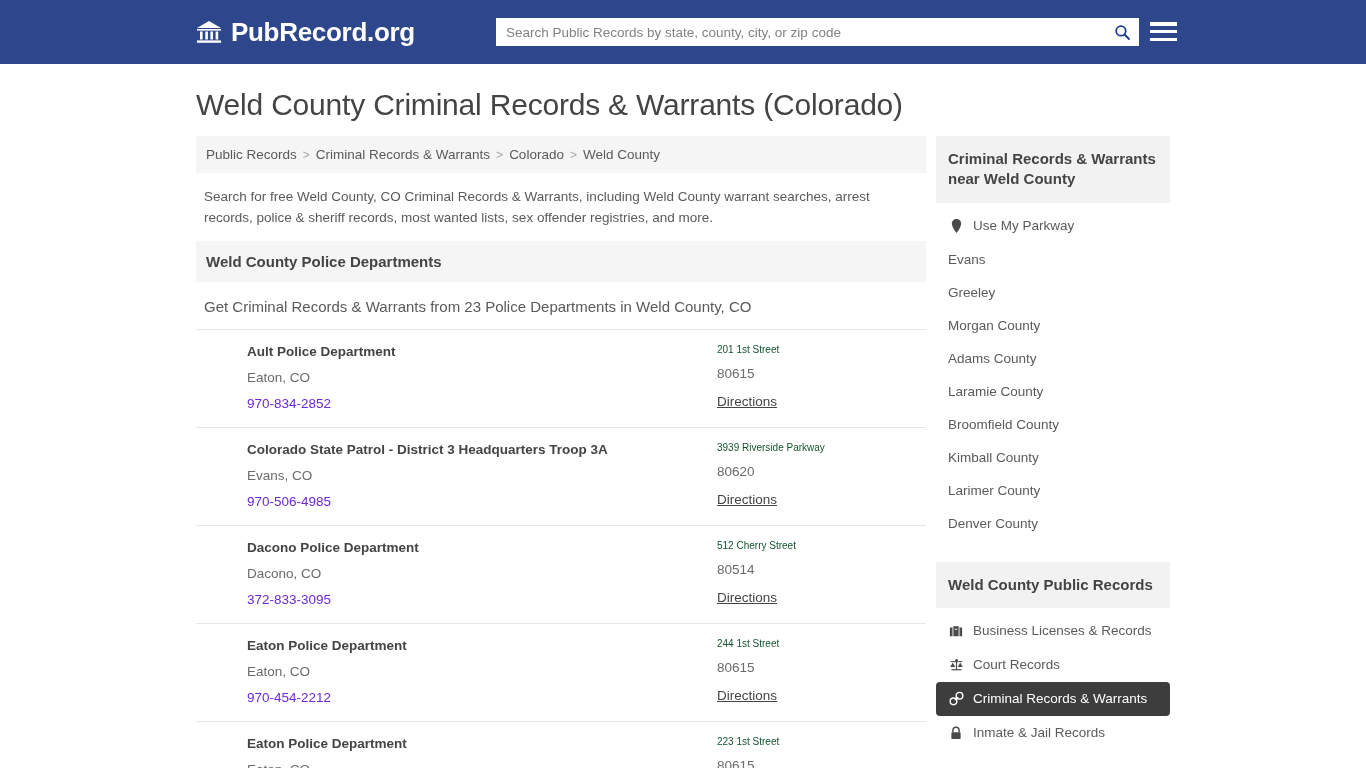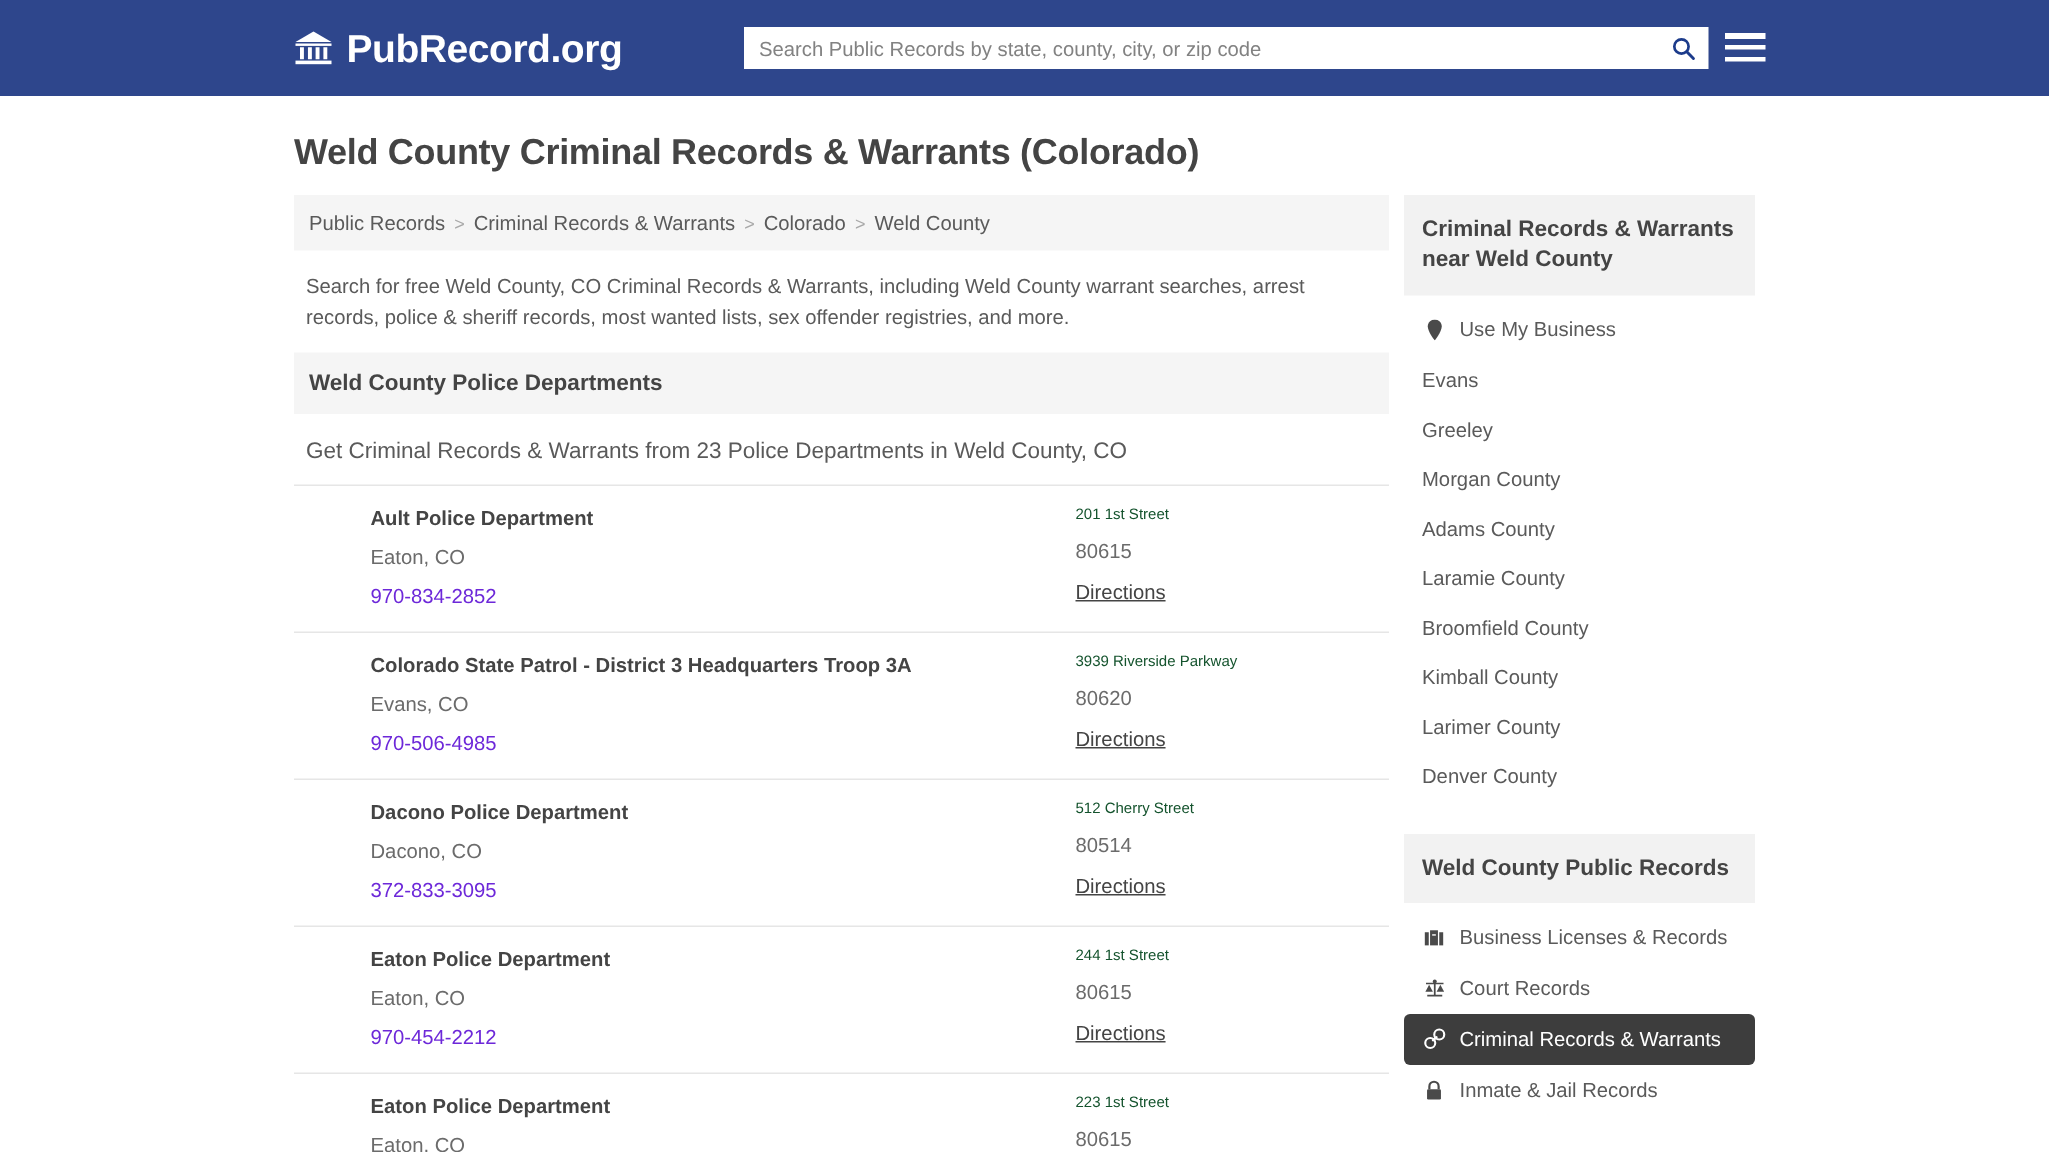--- a/index.html
+++ b/index.html
@@ -90,22 +90,22 @@
     width: 100%;
     background: #ffffff;
   }
 
   
   .page {
     width: 1366px;
     padding: 0 196px;
   }
   .page-title {
-    font-size: 24px;
-    font-weight: bold;
+    font-size: 30px;
+    font-weight: normal;
     color: #444444;
     margin: 24px 0 14px 0;
     letter-spacing: -0.2px;
   }
   .content-row {
     display: flex;
     gap: 10px;
     align-items: flex-start;
   }
   .main-col { width: 730px; }
@@ -348,21 +348,21 @@
       <div class="side-head">Criminal Records &amp; Warrants near Weld County</div>
 
       <div class="side-list">
 
         <div class="side-item">
           <span class="side-item-icon">
             <svg viewBox="0 0 14 18" width="11" height="14" aria-hidden="true">
               <path d="M7 0C3.7 0 1 2.7 1 6c0 4.3 6 12 6 12s6-7.7 6-12c0-3.3-2.7-6-6-6z" fill="#4a4a4a"></path>
             </svg>
           </span>
-          <span>Use My Business</span>
+          <span>Use My Parkway</span>
         </div>
 
         <div class="side-item">
           <span>Evans</span>
         </div>
         <div class="side-item">
           <span>Greeley</span>
         </div>
         <div class="side-item">
           <span>Morgan County</span>

